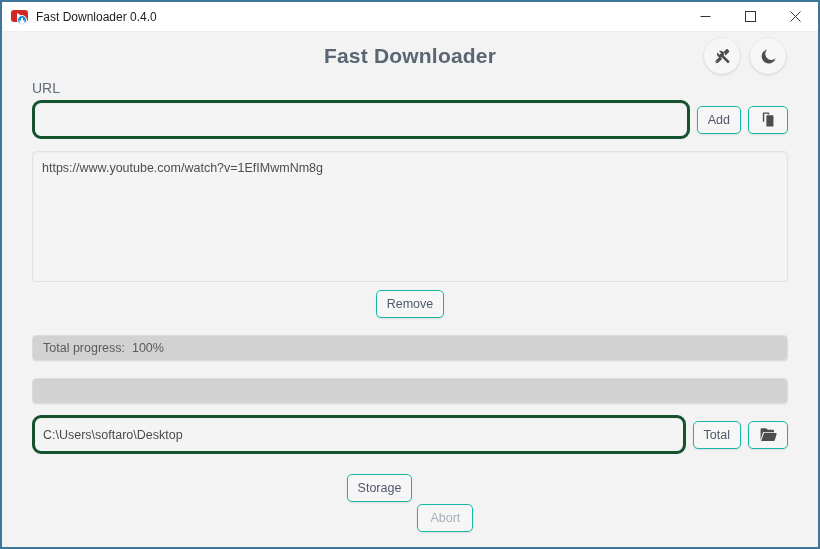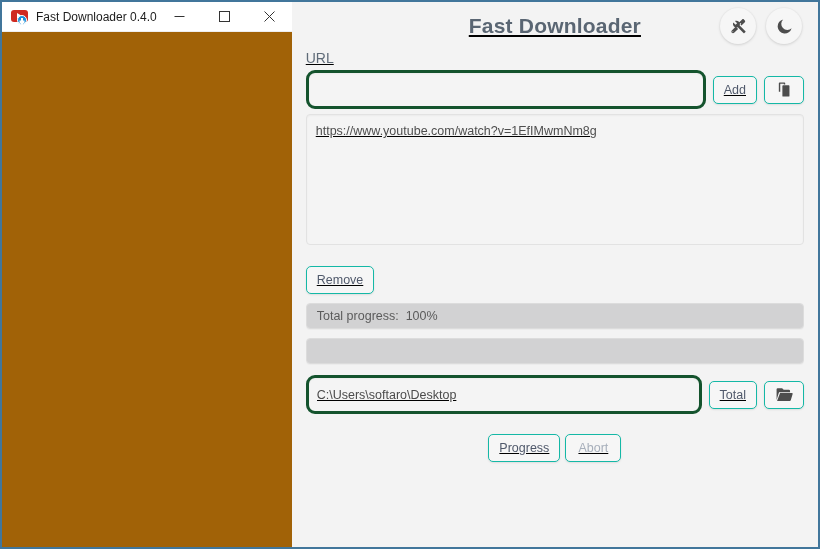--- a/index.html
+++ b/index.html
@@ -17,21 +17,21 @@
 
   
   .window {
     position: relative;
     width: 820px;
     height: 549px;
     box-sizing: border-box;
     border: 2px solid #41769b;
     background: #a16207;
     display: flex;
-    flex-direction: row;
+    flex-direction: column;
   }
 
   
   .titlebar {
     height: 29px;
     min-height: 29px;
     background: #ffffff;
     display: flex;
     align-items: center;
     border-bottom: 1px solid #eeeeee;
@@ -106,23 +106,22 @@
     align-items: center;
     justify-content: center;
   }
   .winbtn svg { display: block; }
 
   
   .content {
     flex: 1 1 auto;
     position: relative;
     background: #f3f3f3;
-    padding: 0 14px;
-    box-sizing: border-box;
-    text-decoration: underline;
+    padding: 0 30px;
+    box-sizing: border-box;
   }
 
   
   .headerbar {
     position: relative;
     height: 48px;
     display: flex;
     align-items: center;
     justify-content: center;
   }
@@ -191,57 +190,57 @@
     border-radius: 5px;
     box-shadow: 0 1px 2px rgba(0,0,0,0.09);
     font-size: 12.5px;
     color: #50596b;
     font-family: "Liberation Sans", "DejaVu Sans", sans-serif;
     cursor: pointer;
     display: flex;
     align-items: center;
     justify-content: center;
   }
-  .btn.disabled { color: #a7afbb; cursor: default; }
+  .btn.disabled { color: #a7afbb; cursor: default; margin-top: 30px; }
   .btn.icon-btn {
     width: 40px;
     min-width: 40px;
     padding: 0;
   }
   .btn svg { display: block; }
 
   
   .listbox {
-    margin-top: 5px;
+    margin-top: 12px;
     height: 131px;
     background: #f4f4f4;
     border: 1px solid #e2e2e2;
     border-radius: 4px;
     box-shadow: inset 0 1px 2px rgba(0,0,0,0.04);
     box-sizing: border-box;
     padding: 8px 9px;
     overflow: hidden;
   }
   .list-item {
     font-size: 12.5px;
     color: #4e4e4e;
     line-height: 17px;
     white-space: nowrap;
     cursor: default;
   }
 
   .remove-row {
-    margin-top: 21px;
-    display: flex;
-    justify-content: flex-start;
+    margin-top: 8px;
+    display: flex;
+    justify-content: center;
   }
 
   
   .progress {
-    margin-top: 9px;
+    margin-top: 17px;
     height: 26px;
     border: 1px solid #dcdcdc;
     border-radius: 4px;
     background: #f0f0f0;
     position: relative;
     overflow: hidden;
     box-sizing: border-box;
     box-shadow: 0 1px 1px rgba(0,0,0,0.03);
   }
   .progress .bar {
@@ -359,18 +358,18 @@
       <button class="btn">Total</button>
       <button class="btn icon-btn">
         <svg width="19" height="19" viewBox="0 0 24 24" fill="#4d4d4d">
           <path d="M2 5.5A1.5 1.5 0 0 1 3.5 4H9l2 2h6.5A1.5 1.5 0 0 1 19 7.5V9H6.2a1.5 1.5 0 0 0-1.45 1.1L2 19z"></path>
           <path d="M6.4 10.2h15.1a.8.8 0 0 1 .77 1.02L19.9 19.4a1.2 1.2 0 0 1-1.15.85H2.6z"></path>
         </svg>
       </button>
     </div>
 
     <div class="bottom-actions">
-      <button class="btn">Progress</button>
+      <button class="btn">Storage</button>
       <button class="btn disabled">Abort</button>
     </div>
 
   </div>
 </div>
 
 </body></html>

